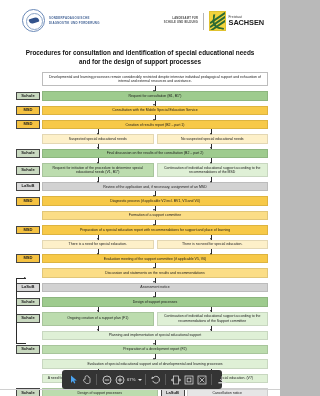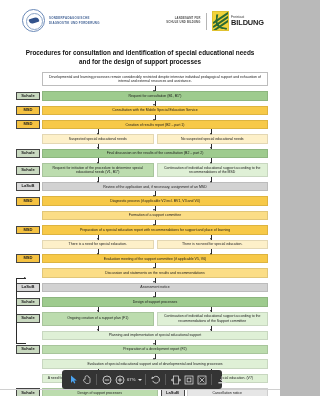--- a/index.html
+++ b/index.html
@@ -159,21 +159,21 @@
       <div class="vrule"></div>
       <div class="sachsen-lock">
         <div class="wappen">
           <span class="c"></span>
           <i style="top:4px"></i>
             <i style="top:8px"></i>
             <i style="top:12px"></i>
         </div>
         <div class="sachsen-words">
           <span class="w1">Freistaat</span>
-          <span class="w2">BILDUNG</span>
+          <span class="w2">SACHSEN</span>
         </div>
       </div>
     </div>
   </div>
 
   <div class="title">
     <div>Procedures for consultation and identification of special educational needs</div>
     <div>and for the design of support processes</div>
   </div>
 

